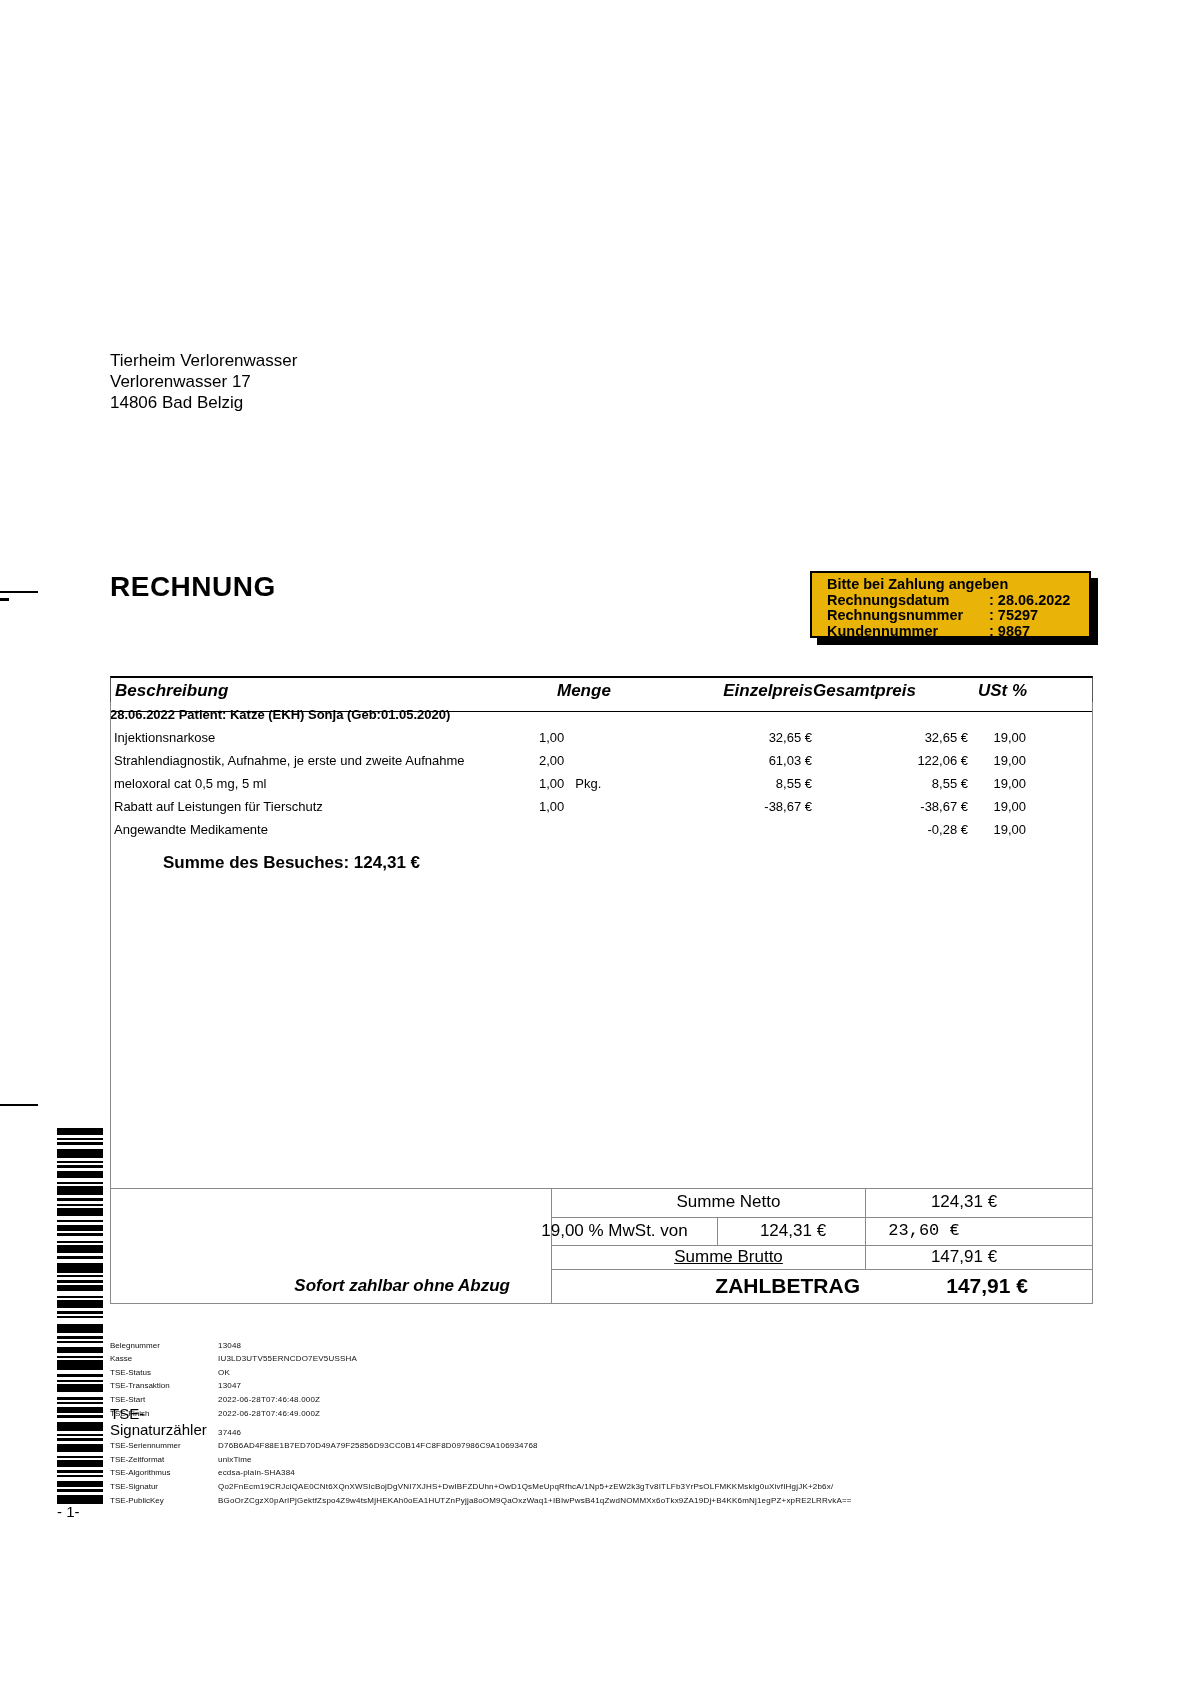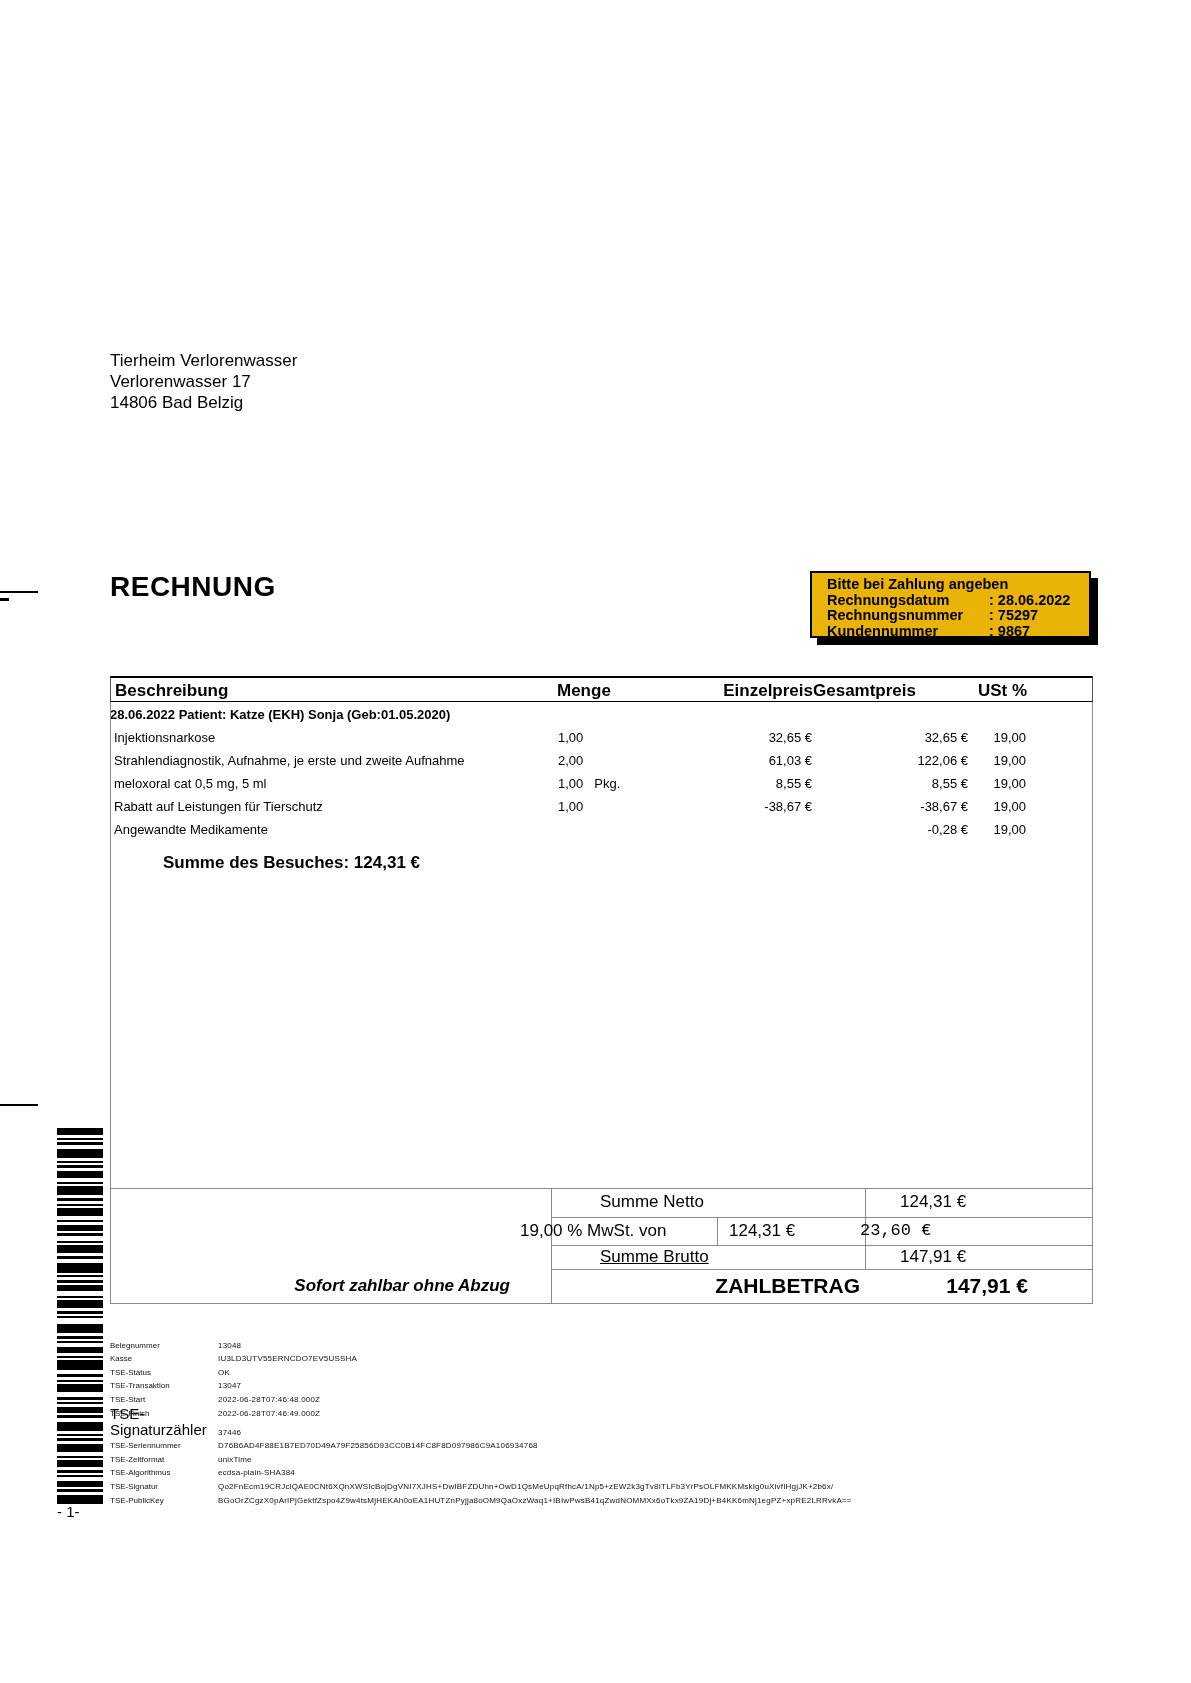--- a/index.html
+++ b/index.html
@@ -16,45 +16,45 @@
   .doc-title{position:absolute;left:110px;top:571px;font-size:28px;font-weight:bold;letter-spacing:.5px;}
 
   
   .paybox{position:absolute;left:810px;top:571px;width:281px;height:67px;box-sizing:border-box;
           border:2px solid #000;box-shadow:7px 7px 0 #000;background:#eab308;
           padding:4px 0 0 15px;font-size:14.5px;font-weight:bold;line-height:15.5px;}
   .pb-row{display:flex;}
   .pb-label{width:162px;}
 
   
-  .thead{position:absolute;left:110px;top:676px;width:983px;height:26px;box-sizing:border-box;
-         border-top:2px solid #000;border-bottom:1px solid #000;border-left:1px solid #555;border-right:1px solid #555;}
+  .thead{position:absolute;left:110px;top:676px;width:983px;height:36px;box-sizing:border-box;
+         border-top:2px solid #000;border-bottom:1px solid #000;border-left:1px solid #555;border-right:1px solid #555;font-style:italic;}
   .thead span{position:absolute;top:3px;font-size:17px;font-weight:bold;}
   .h-desc{left:4px;}
   .h-qty{left:446px;}
   .h-eprice{left:530px;width:172px;text-align:right;}
   .h-gprice{left:702px;width:138px;text-align:left;}
   .h-vat{left:866px;width:50px;text-align:right;}
 
   
   .tbody{position:absolute;left:110px;top:703px;width:983px;}
   .row{position:relative;min-height:23px;font-size:13px;line-height:23px;}
   .row-group{font-weight:bold;}
   .c-desc{margin-left:4px;width:425px;}
-  .c-qty{position:absolute;left:448px;top:0;white-space:nowrap;}
+  .c-qty{position:absolute;left:429px;top:0;white-space:nowrap;}
   .c-unit{margin-left:11px;}
   .c-eprice{position:absolute;left:530px;top:0;width:172px;text-align:right;}
   .c-gprice{position:absolute;left:720px;top:0;width:138px;text-align:right;}
   .c-vat{position:absolute;left:866px;top:0;width:50px;text-align:right;}
   .visit-sum{margin-top:10px;margin-left:53px;font-weight:bold;font-size:17px;line-height:23px;}
 
   
   .hline{position:absolute;height:1px;background:#8a8a8a;}
   .vline{position:absolute;width:1px;background:#8a8a8a;}
-  .sum-text{position:absolute;font-size:17px;text-align:left;}
+  .sum-text{position:absolute;font-size:17px;text-align:center;}
   .sum-big{position:absolute;font-size:21px;font-weight:bold;text-align:right;}
   .sofort{position:absolute;left:150px;top:1276px;width:360px;text-align:right;
           font-size:17px;font-weight:bold;font-style:italic;}
 
   
   .barcode{position:absolute;left:57px;top:1128px;width:46px;height:376px;overflow:hidden;}
   .barcode .bar{width:100%;background:#000;}
 
   
   .tse{position:absolute;left:110px;top:1337px;width:980px;}

